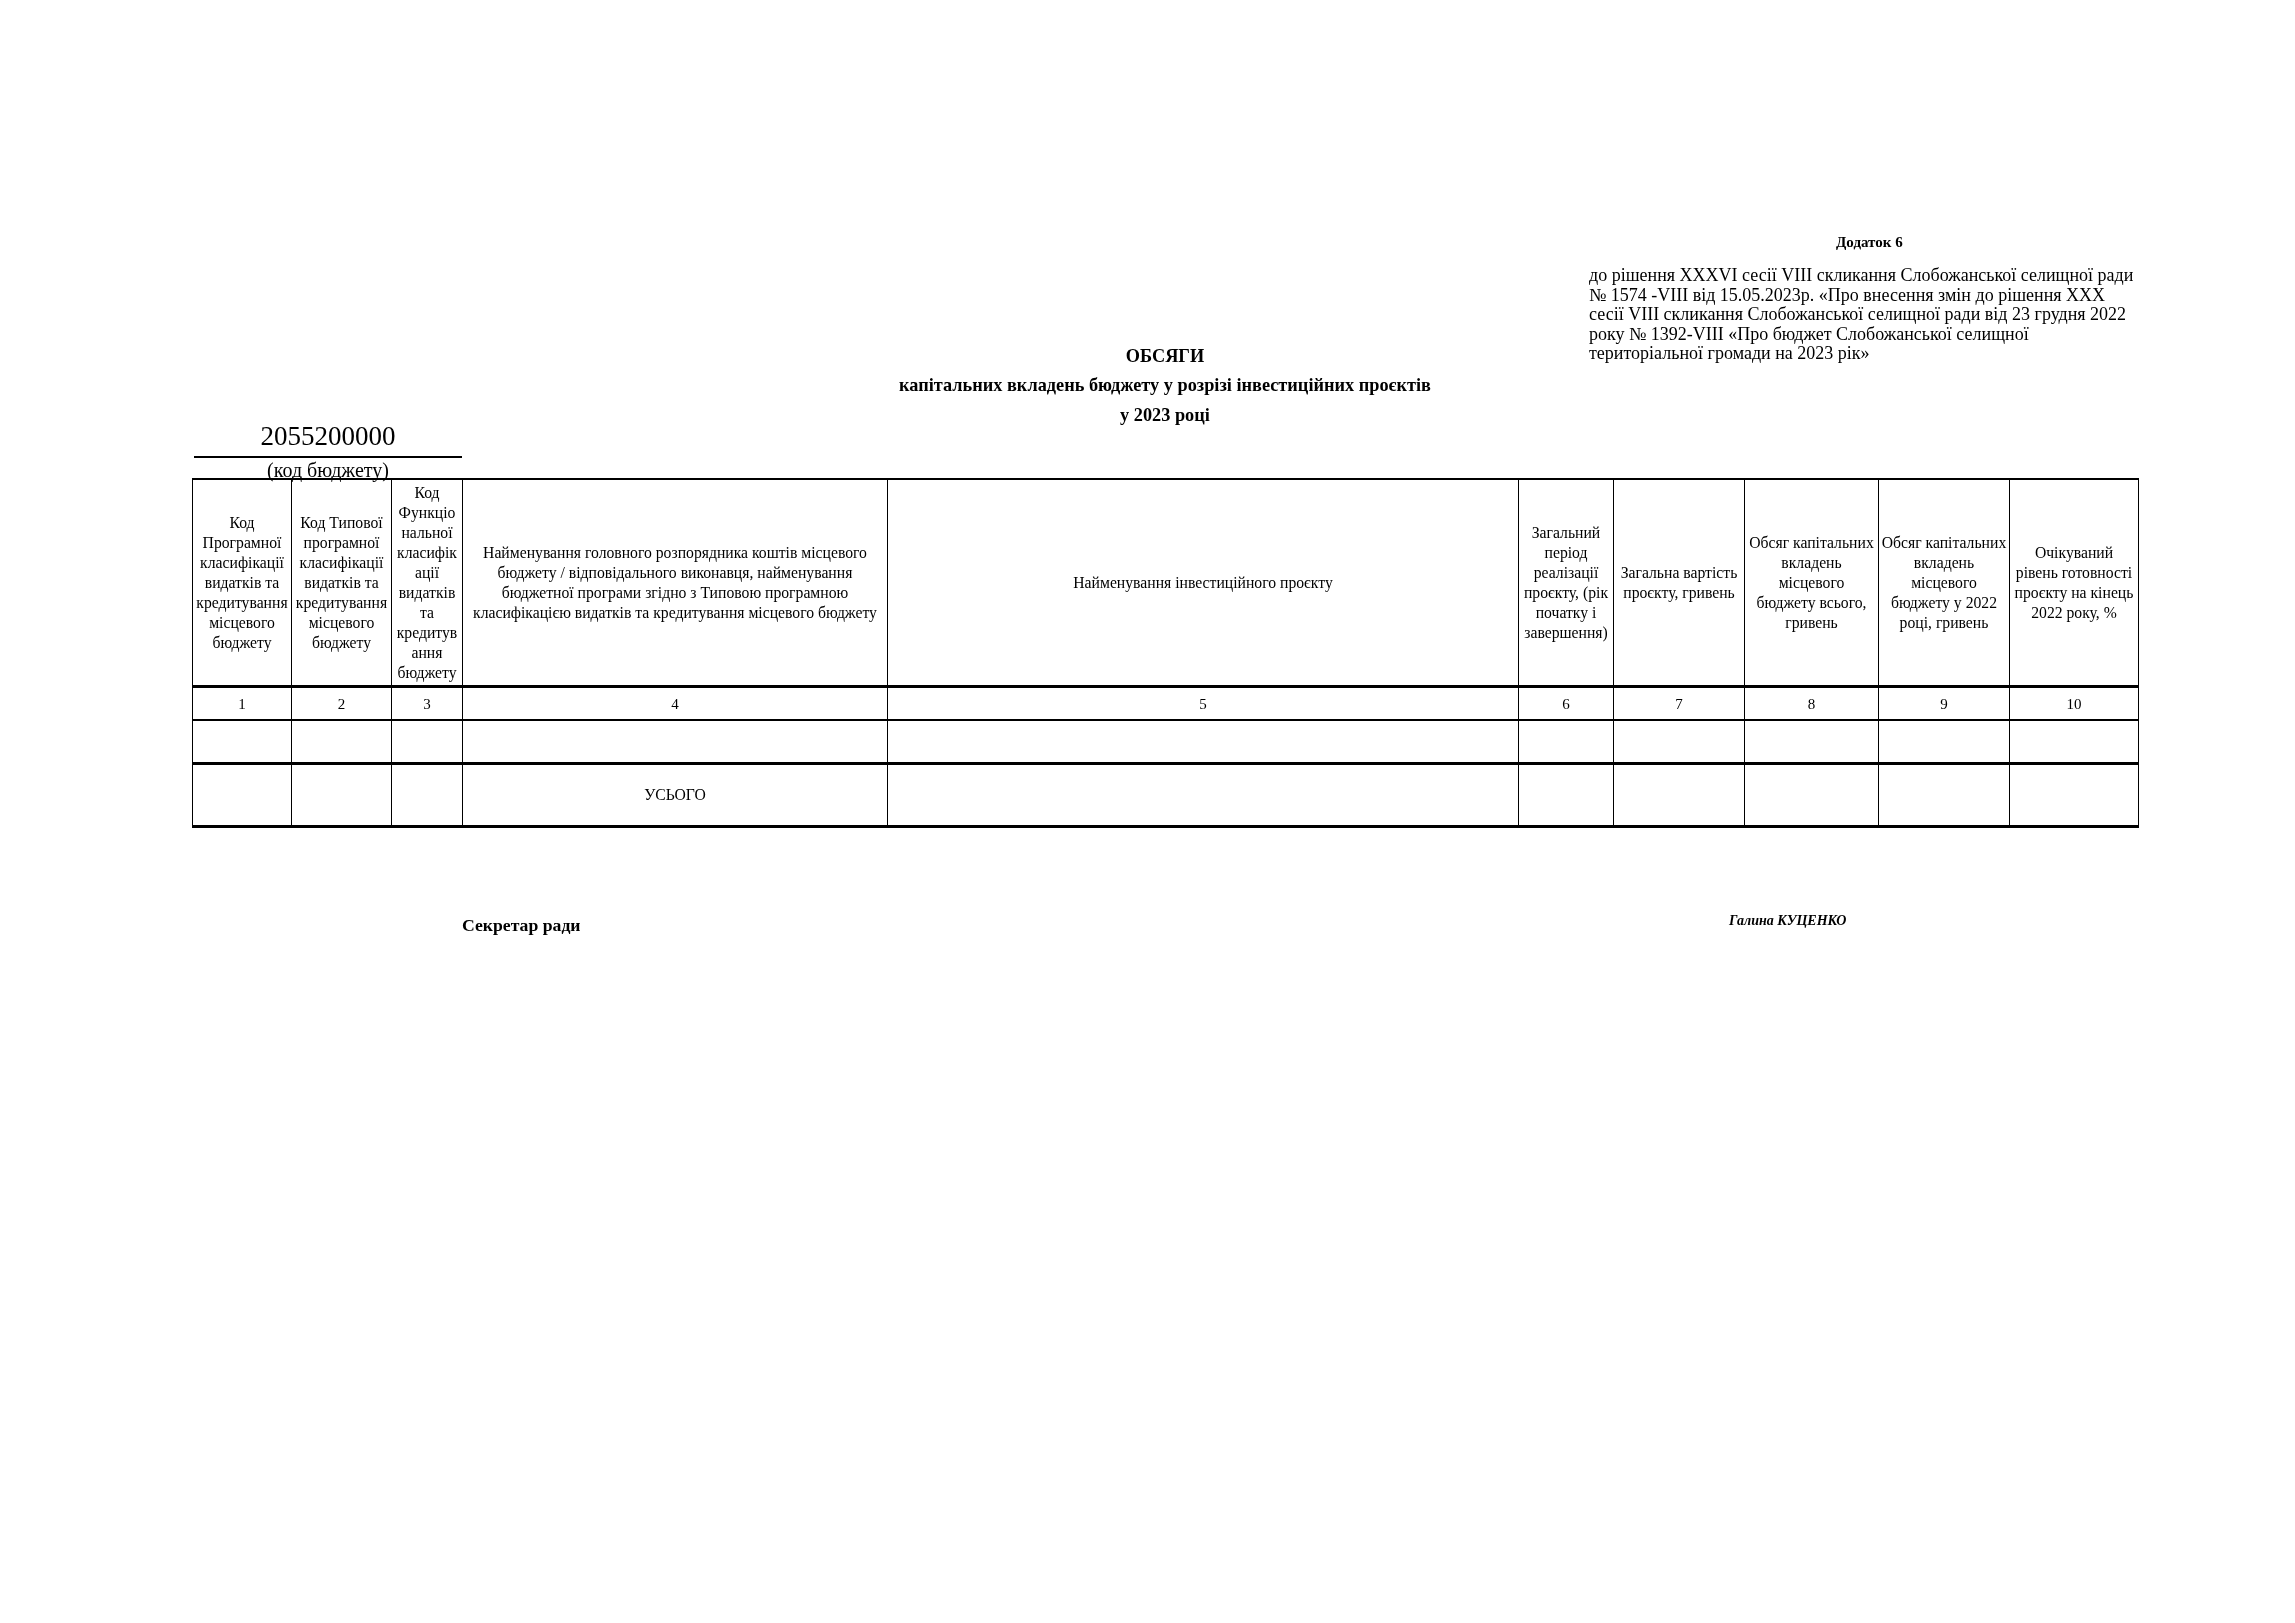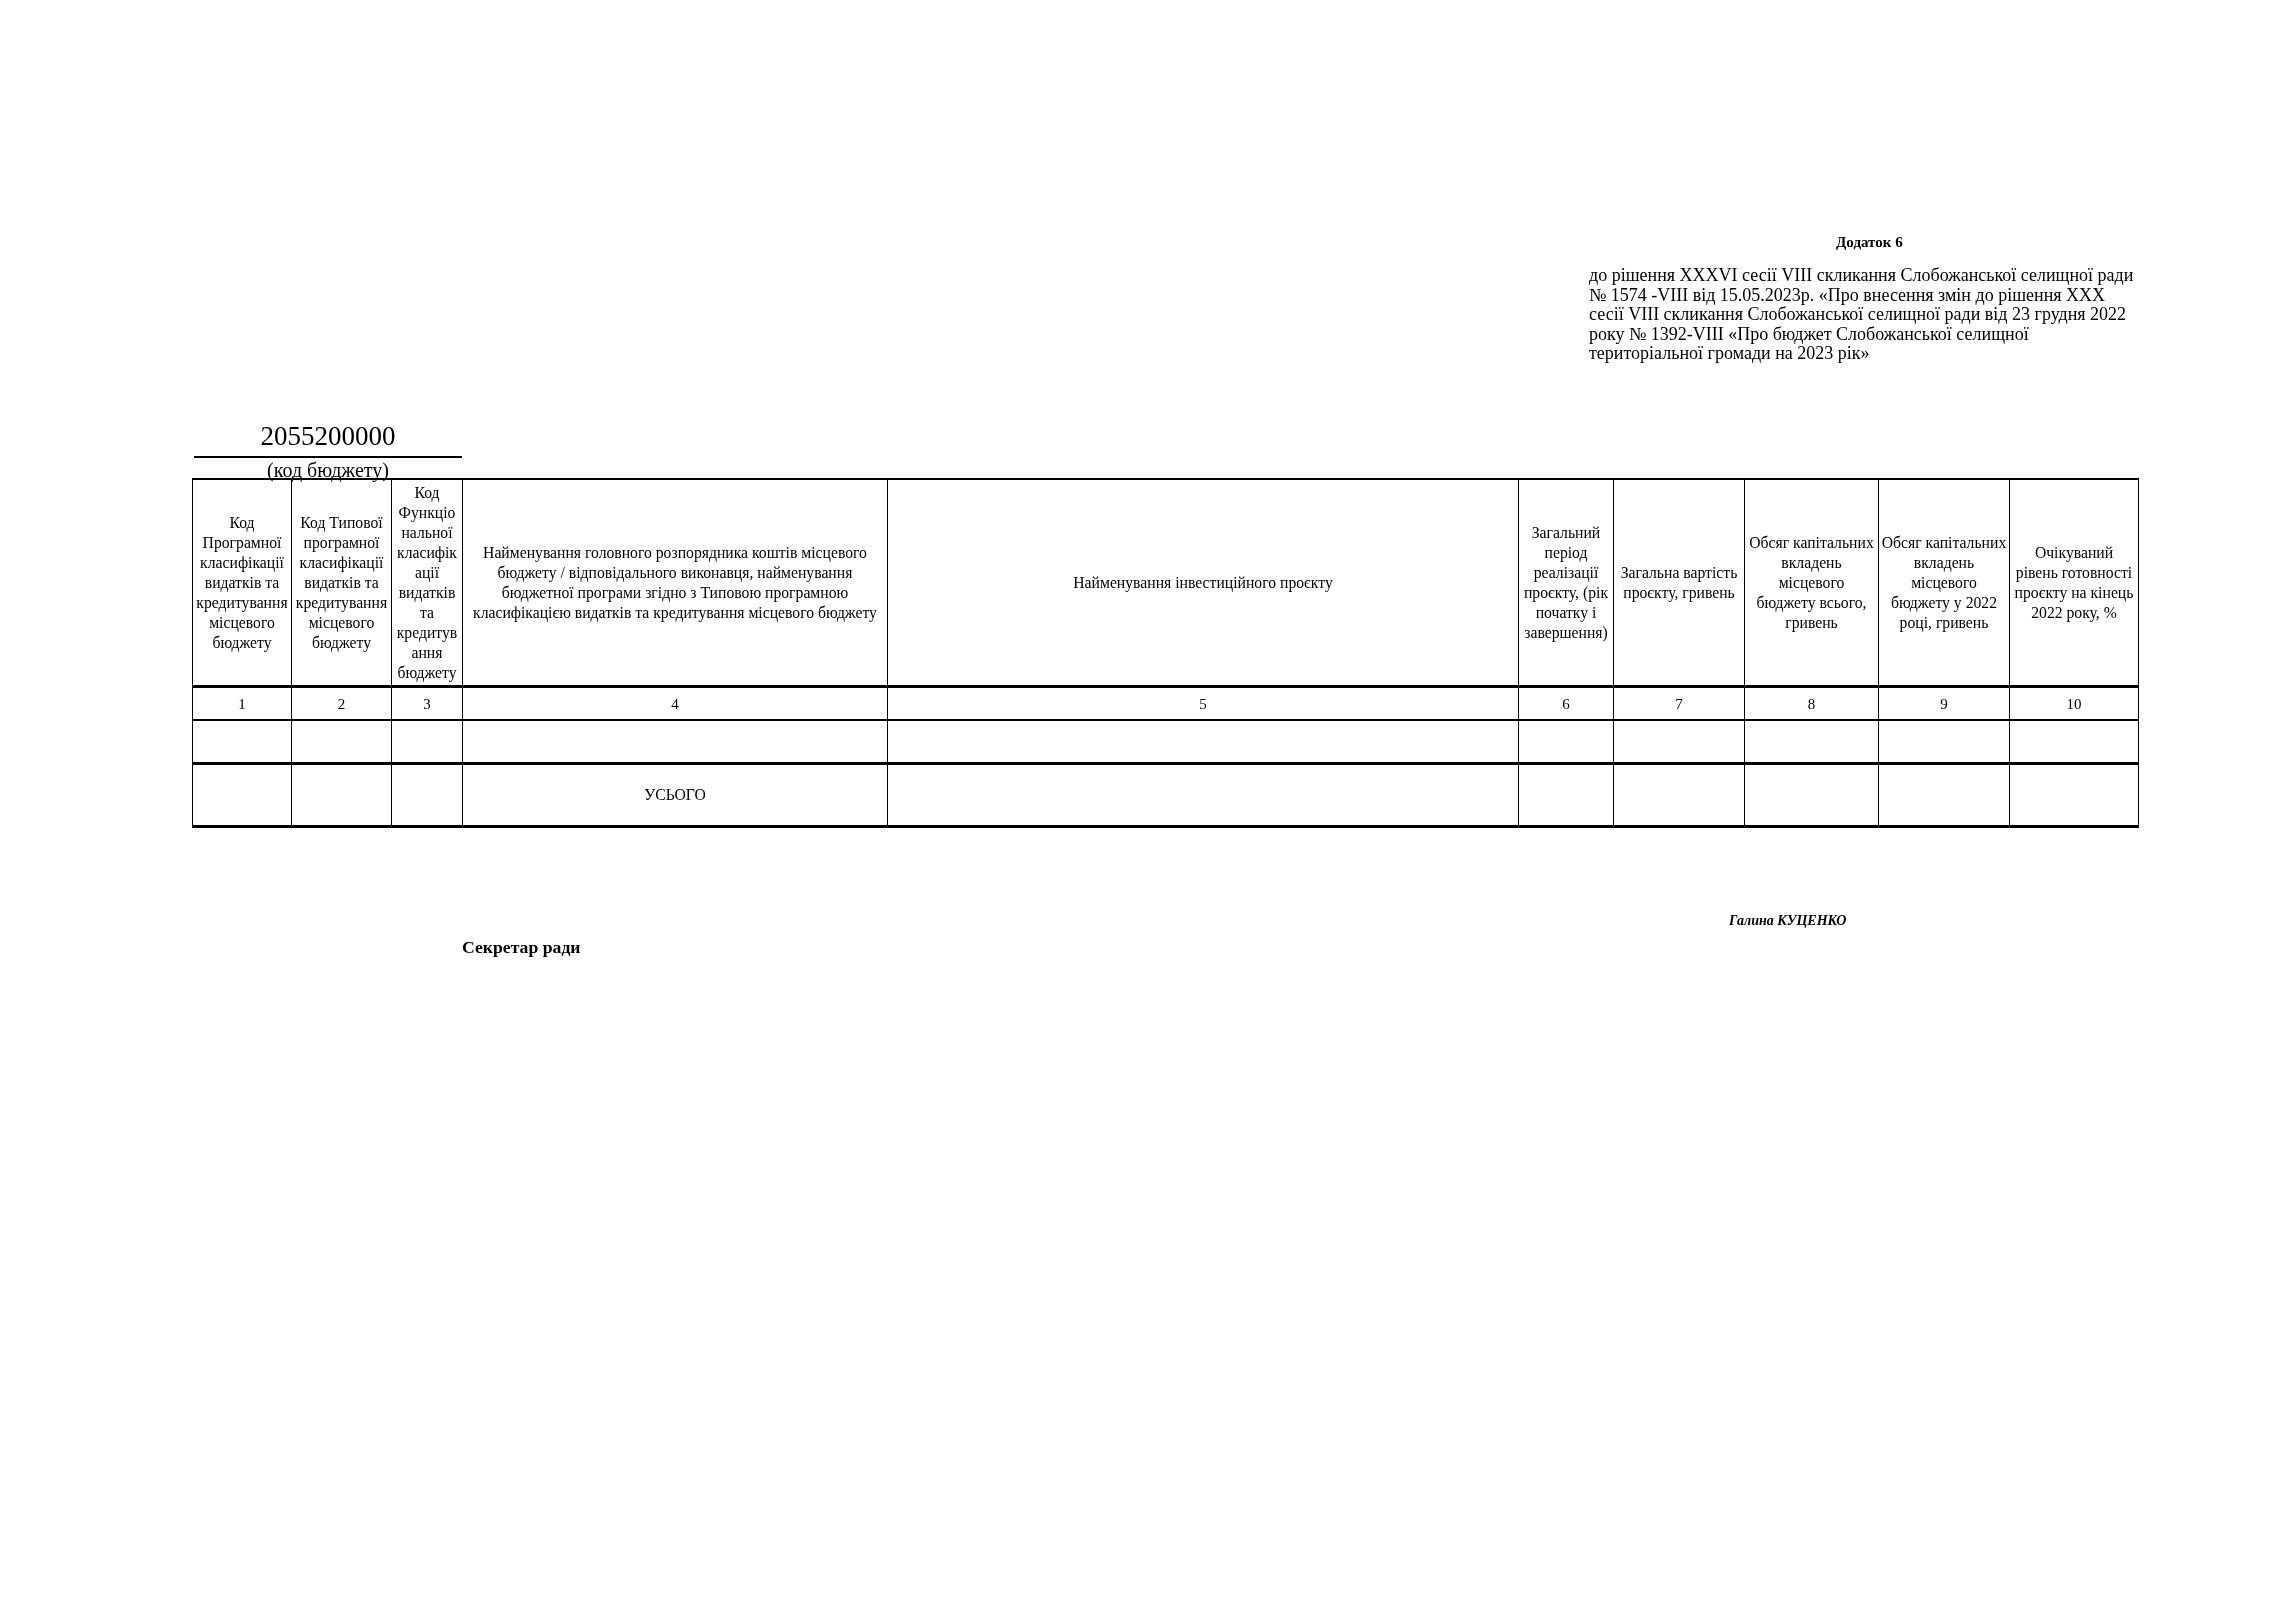--- a/index.html
+++ b/index.html
@@ -105,21 +105,20 @@
     font-weight: normal;
     padding-left: 3.3px;
   }
   .sig-role {
     position: absolute;
     left: 462px;
     top: 915px;
     font-size: 17.7px;
     font-weight: bold;
     white-space: nowrap;
-    margin-top: 22px;
   }
   .sig-name {
     position: absolute;
     left: 1729px;
     top: 913px;
     font-size: 14px;
     font-weight: bold;
     white-space: nowrap;
     font-style: italic;
   }
@@ -134,20 +133,25 @@
 </style>
 </head>
 <body>
 
 <div class="page">
 
   <div class="appendix">Додаток 6</div>
 
   <div class="reference">до рішення XXXVI сесії VIII скликання Слобожанської селищної ради № 1574 -VIII від 15.05.2023р. «Про внесення змін до рішення XXX сесії VIII скликання Слобожанської селищної ради від 23 грудня 2022 року № 1392-VIII «Про бюджет Слобожанської селищної територіальної громади на 2023 рік»</div>
 
+  <div class="title-block">
+    <div>ОБСЯГИ</div>
+    <div>капітальних вкладень бюджету у розрізі інвестиційних проєктів</div>
+    <div>у 2023 році</div>
+  </div>
 
   <div class="code-block">
     <div class="code-value">2055200000</div>
     <div class="code-label">(код бюджету)</div>
   </div>
 
   <table class="main">
     <colgroup>
       <col style="width:99px">
         <col style="width:100px">

